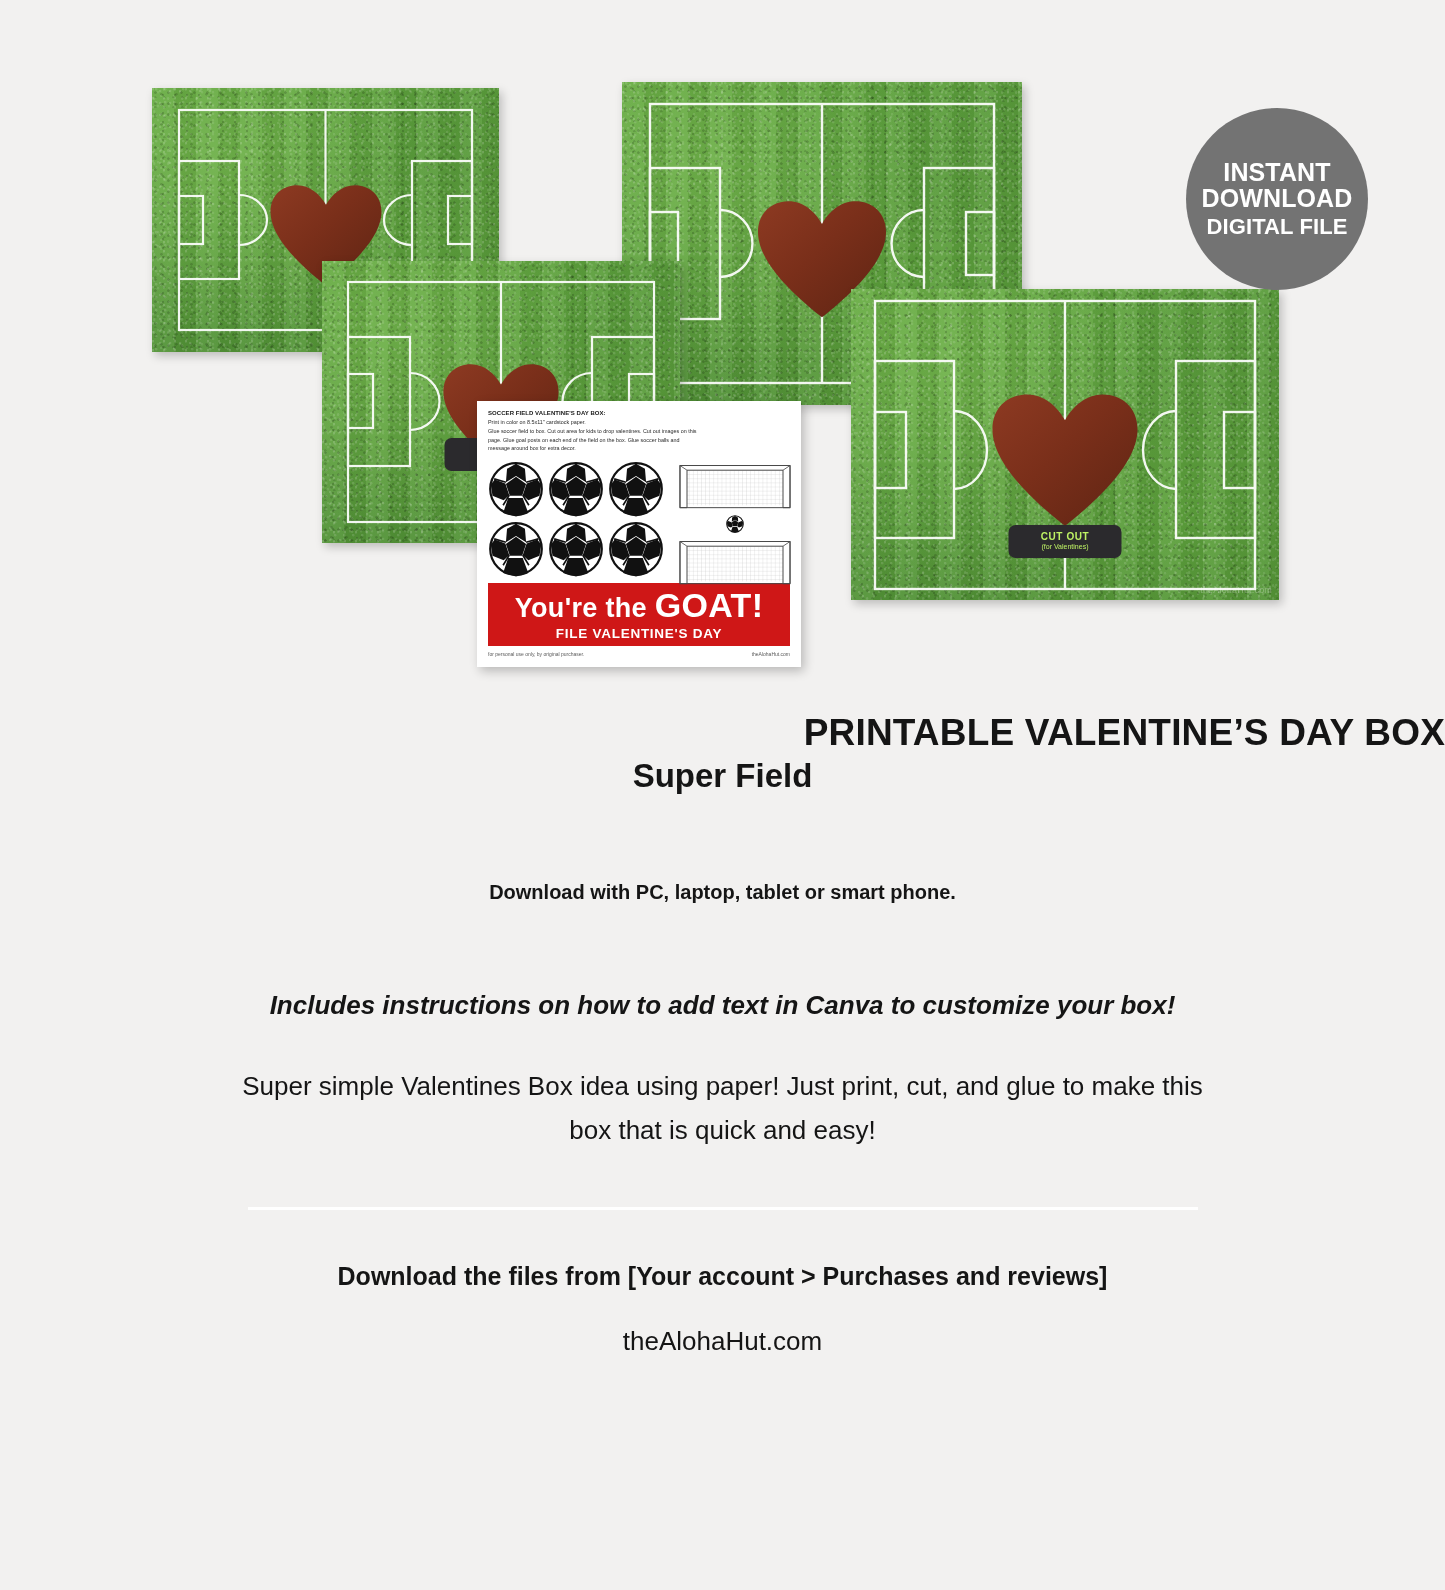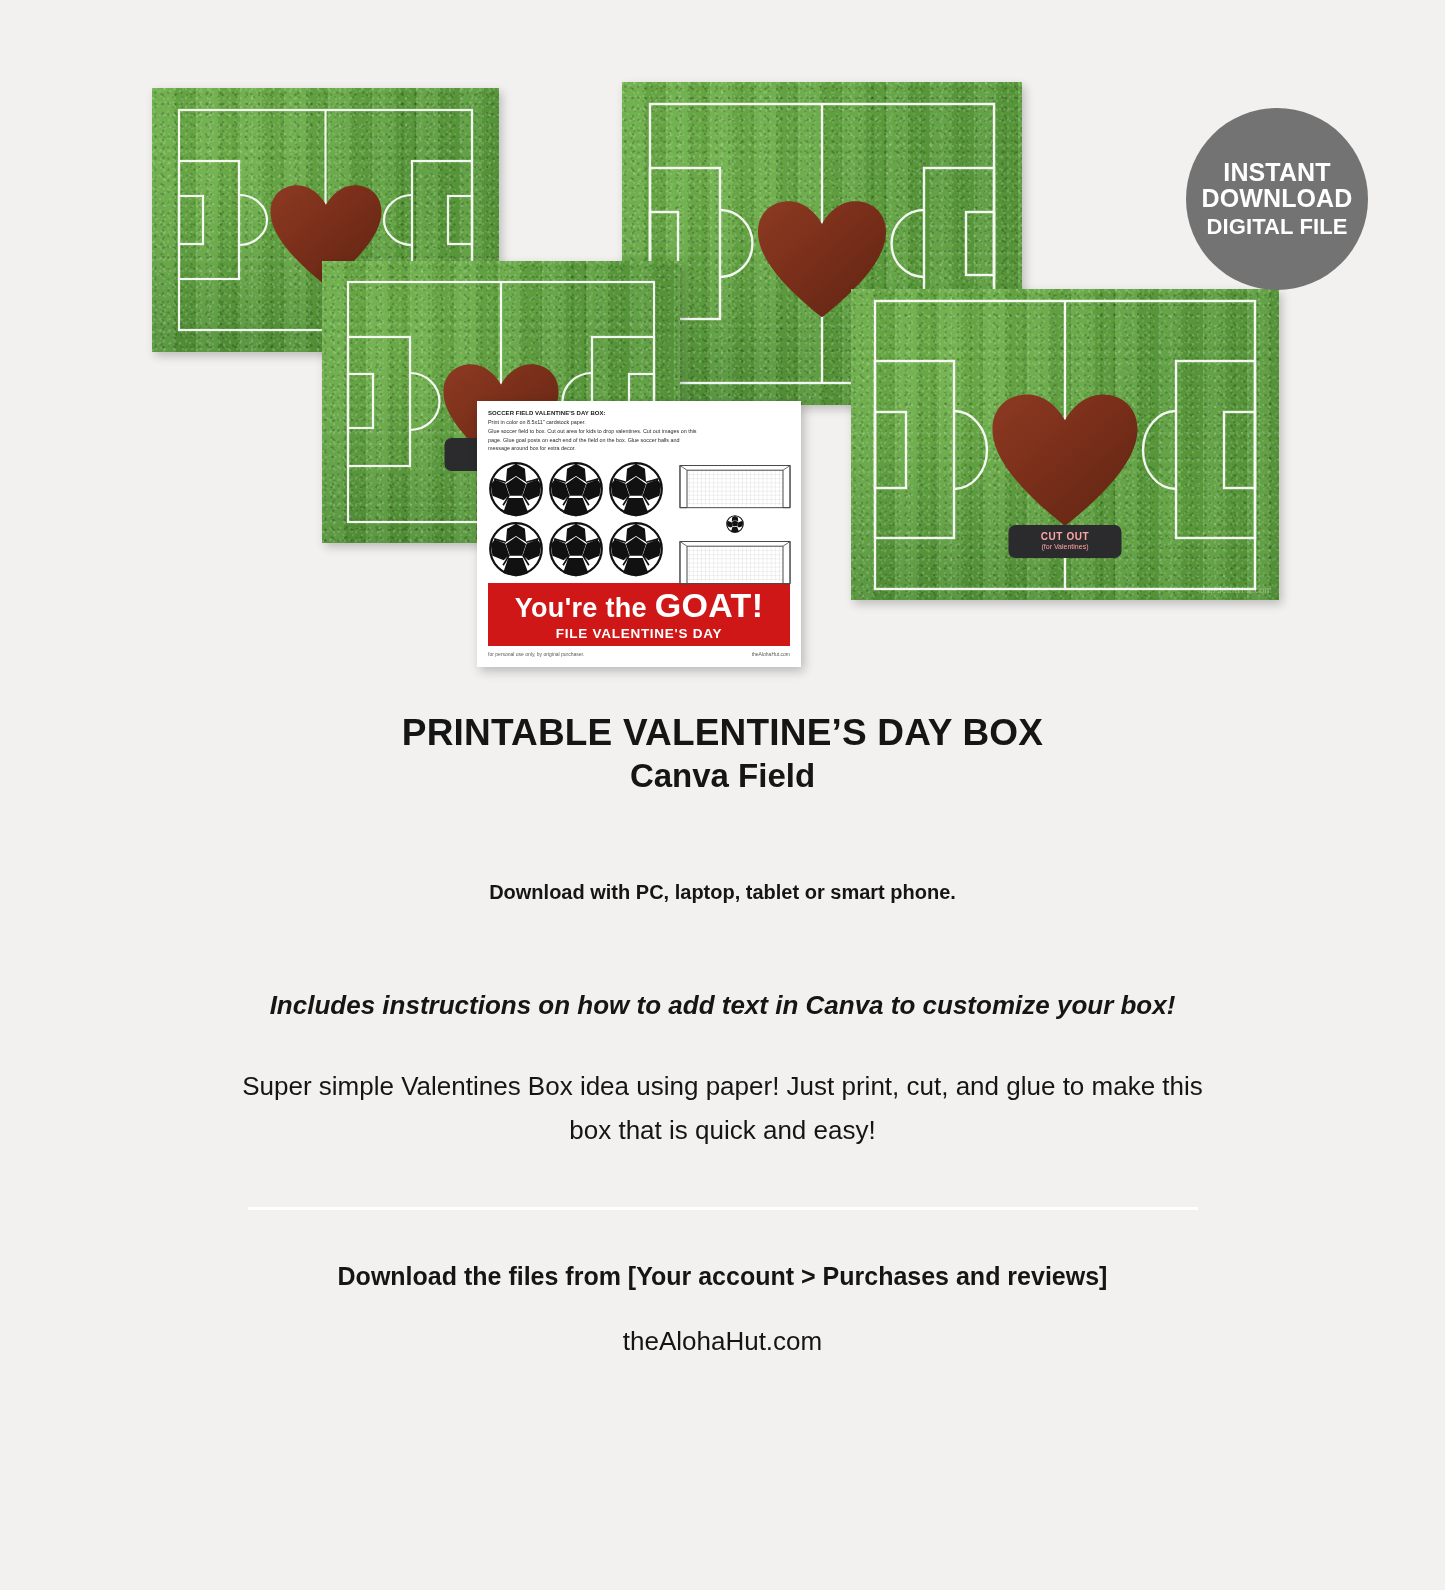--- a/index.html
+++ b/index.html
@@ -64,21 +64,21 @@
     transform: translateX(-50%);
   }
   .heart-svg { display: block; width: 100%; height: 100%; }
 
   .cutout-chip {
     position: absolute;
     left: 50%;
     transform: translateX(-50%);
     background: #2b2a2d;
     border-radius: 7px;
-    color: #fca5a5;
+    color: #bef264;
     text-align: center;
     line-height: 1.08;
     display: flex;
     flex-direction: column;
     align-items: center;
     justify-content: center;
   }
   .cutout-chip .co-main { font-weight: 700; letter-spacing: .06em; }
   .cutout-chip .co-sub  { font-weight: 400; }
 
@@ -207,20 +207,21 @@
     width: 1445px;
     text-align: center;
     color: #151515;
   }
   .title-main {
     font-size: 37px;
     font-weight: 700;
     letter-spacing: .005em;
     margin-top: 12px;
     line-height: 1.16;
+    text-align: right;
   }
   .title-sub {
     font-size: 33px;
     font-weight: 700;
     margin-top: 2px;
     line-height: 1.16;
   }
   .line-download-with {
     font-size: 20px;
     font-weight: 700;
@@ -542,21 +543,21 @@
   <div class="badge-circle">
     <div class="badge-l1">INSTANT</div>
     <div class="badge-l2">DOWNLOAD</div>
     <div class="badge-l3">DIGITAL FILE</div>
   </div>
 
 </div>
 
 <div class="copy">
   <div class="title-main">PRINTABLE VALENTINE’S DAY BOX</div>
-  <div class="title-sub">Canva Field</div>
+  <div class="title-sub">Super Field</div>
 
   <div class="line-download-with">Download with PC, laptop, tablet or smart phone.</div>
 
 
   <div class="line-canva">Includes instructions on how to add text in Canva to customize your box!</div>
 
   <div class="para">
     <div>Super simple Valentines Box idea using paper! Just print, cut, and glue to make this</div>
     <div>box that is quick and easy!</div>
   </div>

